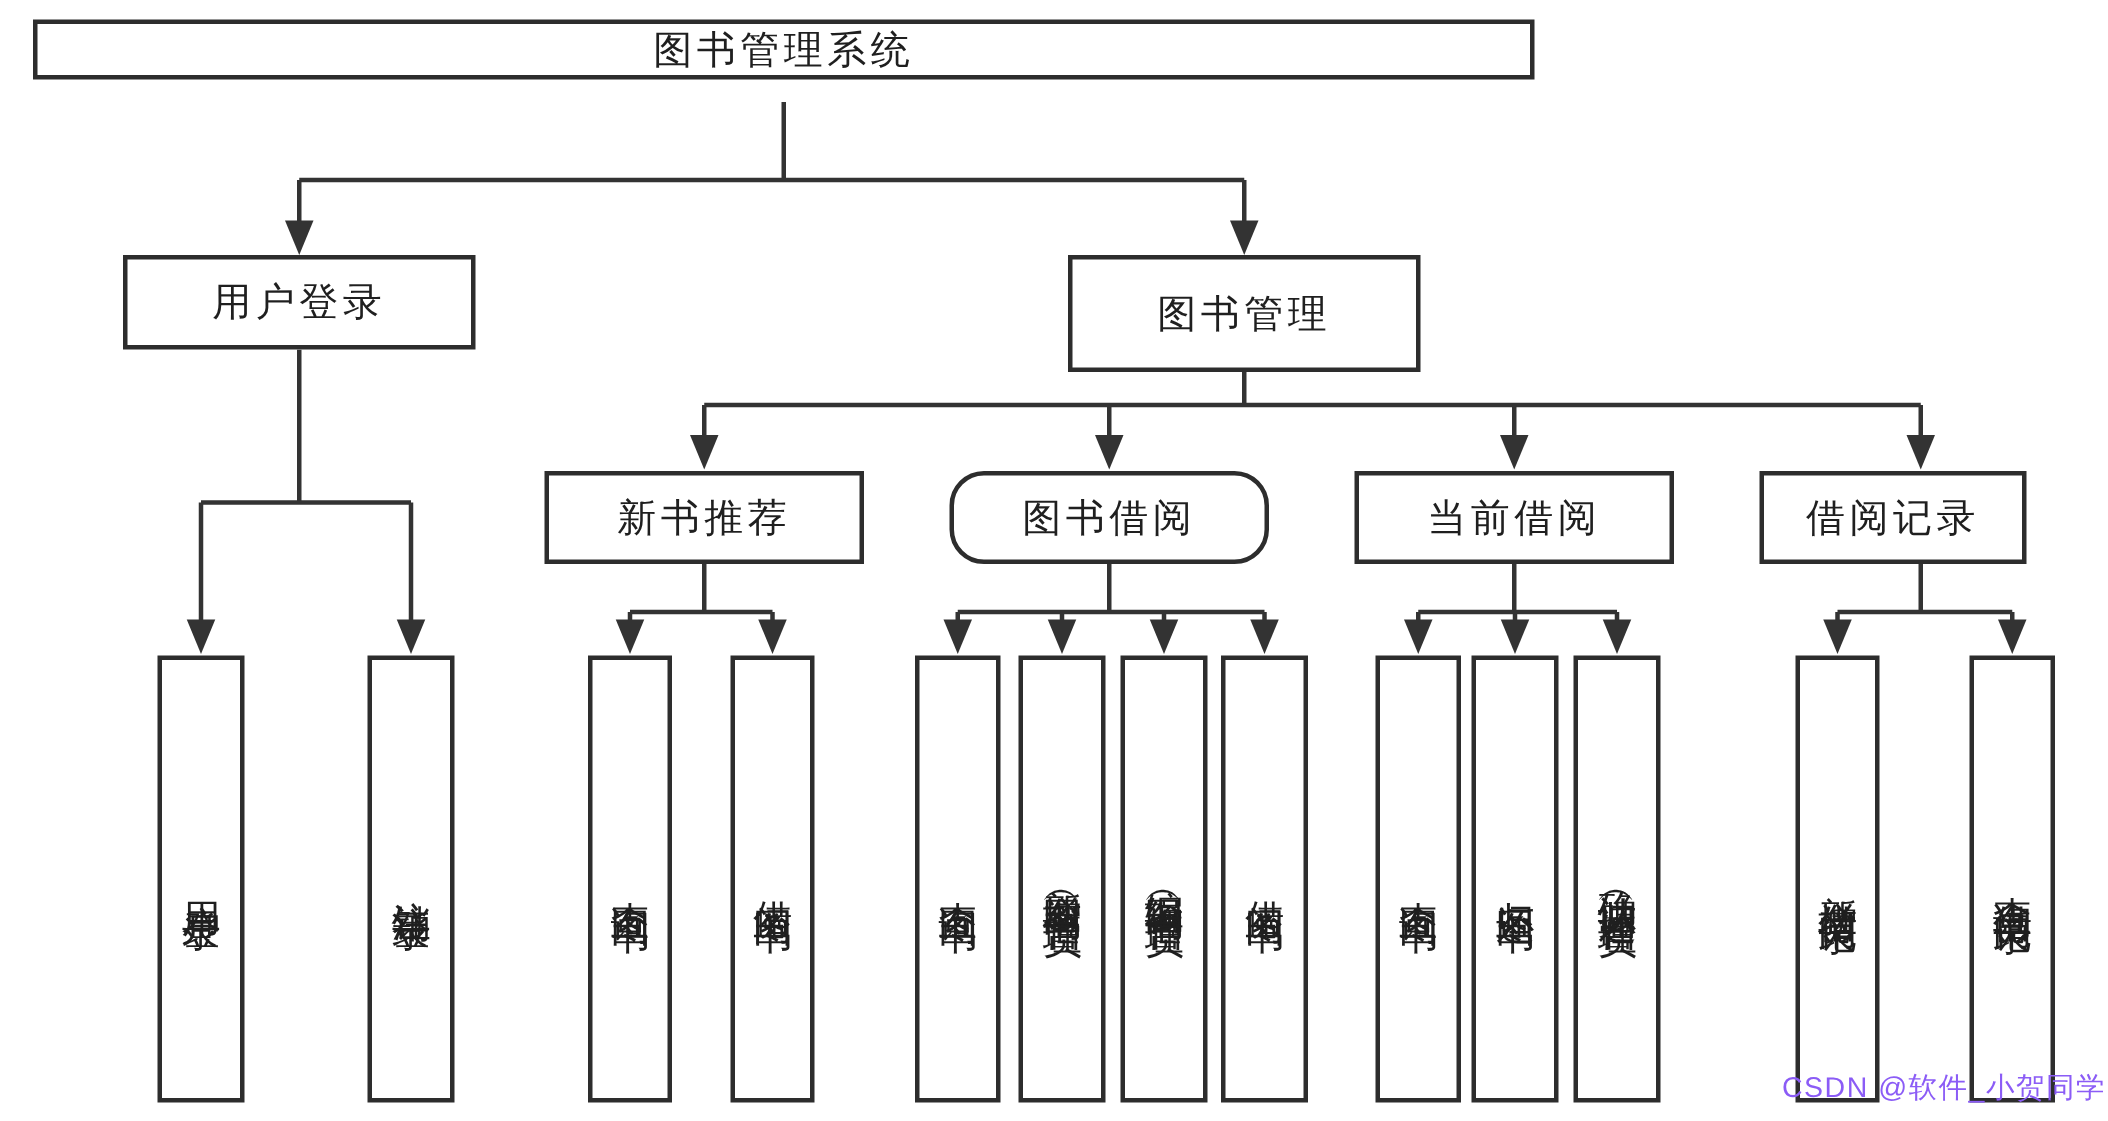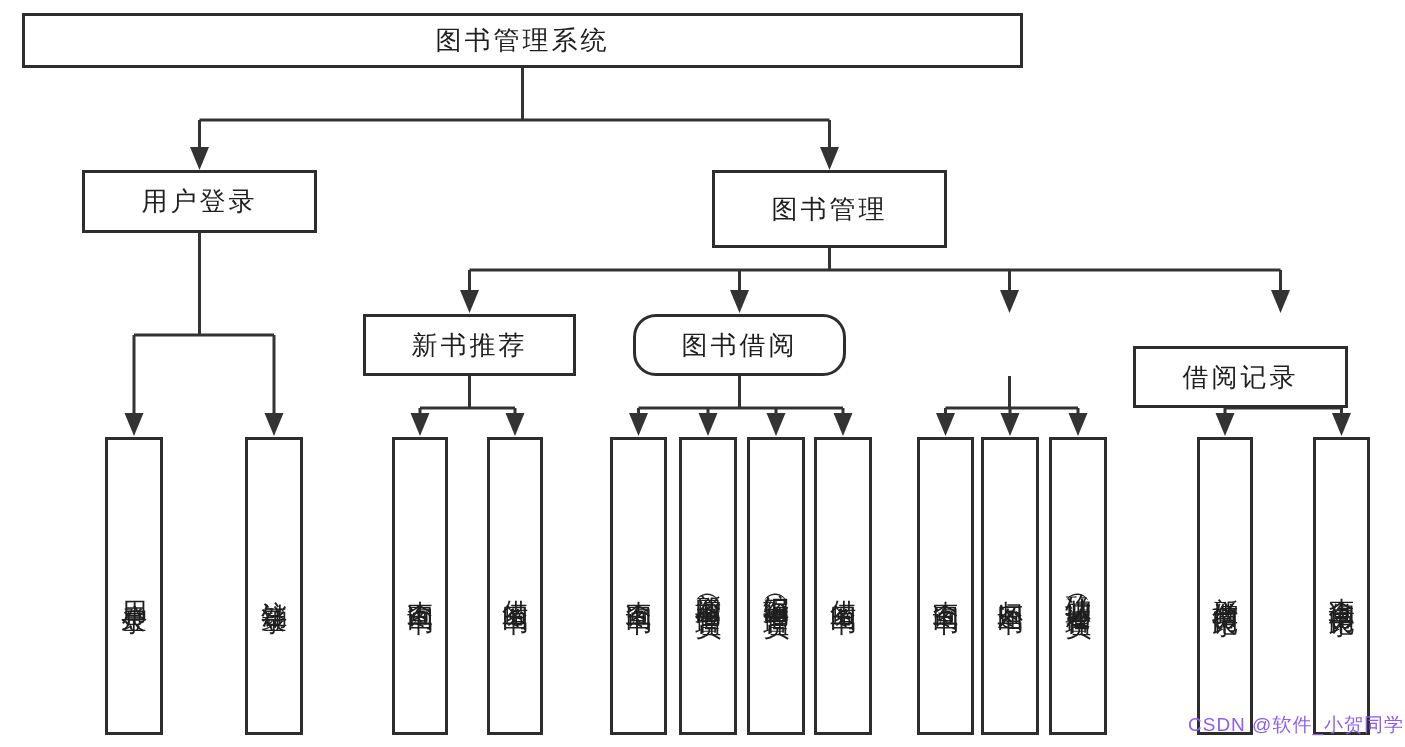--- a/index.html
+++ b/index.html
@@ -11,29 +11,29 @@
   .node{
     position:absolute;box-sizing:border-box;background:#ffffff;
     border:3px solid #2d2d2d;display:flex;align-items:center;justify-content:center;
   }
   .h .txt{font-size:26px;letter-spacing:3px;white-space:nowrap;}
   .v .txt{
     writing-mode:vertical-rl;text-orientation:mixed;
     font-size:26px;letter-spacing:3px;line-height:1.05;white-space:nowrap;
   }
   
-  .n-root{left:22px;top:13px;width:1001px;height:55px;}
+  .n-root{left:22px;top:13px;width:1001px;height:40px;}
   
   .n-l1a{left:82px;top:170px;width:235px;height:63px;}
   .n-l1b{left:712px;top:170px;width:235px;height:78px;}
   
   .n-l2a{left:363px;top:314px;width:213px;height:62px;justify-content:center;}
   .n-l2b{left:633px;top:314px;width:213px;height:62px;border-radius:23px;}
   .n-l2c{left:903px;top:314px;width:213px;height:62px;}
-  .n-l2d{left:1133px;top:314px;width:215px;height:62px;margin-top:32px;}
+  .n-l2d{left:1173px;top:314px;width:178px;height:62px;}
   
   .leaf{top:437px;height:298px;}
   .n-a1{left:105px;width:58px;}
   .n-a2{left:245px;width:58px;}
   .n-b1{left:392px;width:56px;}
   .n-b2{left:487px;width:56px;}
   .n-c1{left:610px;width:57px;}
   .n-c2{left:679px;width:58px;}
   .n-c3{left:747px;width:58px;}
   .n-c4{left:814px;width:58px;}
@@ -108,20 +108,23 @@
   <div class="node h n-l1b">
     <span class="txt">图书管理</span>
   </div>
 
   <div class="node h n-l2a">
     <span class="txt">新书推荐</span>
   </div>
   <div class="node h n-l2b">
     <span class="txt">图书借阅</span>
   </div>
+  <div class="node h n-l2c">
+    <span class="txt">当前借阅</span>
+  </div>
   <div class="node h n-l2d">
     <span class="txt">借阅记录</span>
   </div>
 
   <div class="node v leaf n-a1">
     <span class="txt">用户登录</span>
   </div>
   <div class="node v leaf n-a2">
     <span class="txt">注销登录</span>
   </div>

